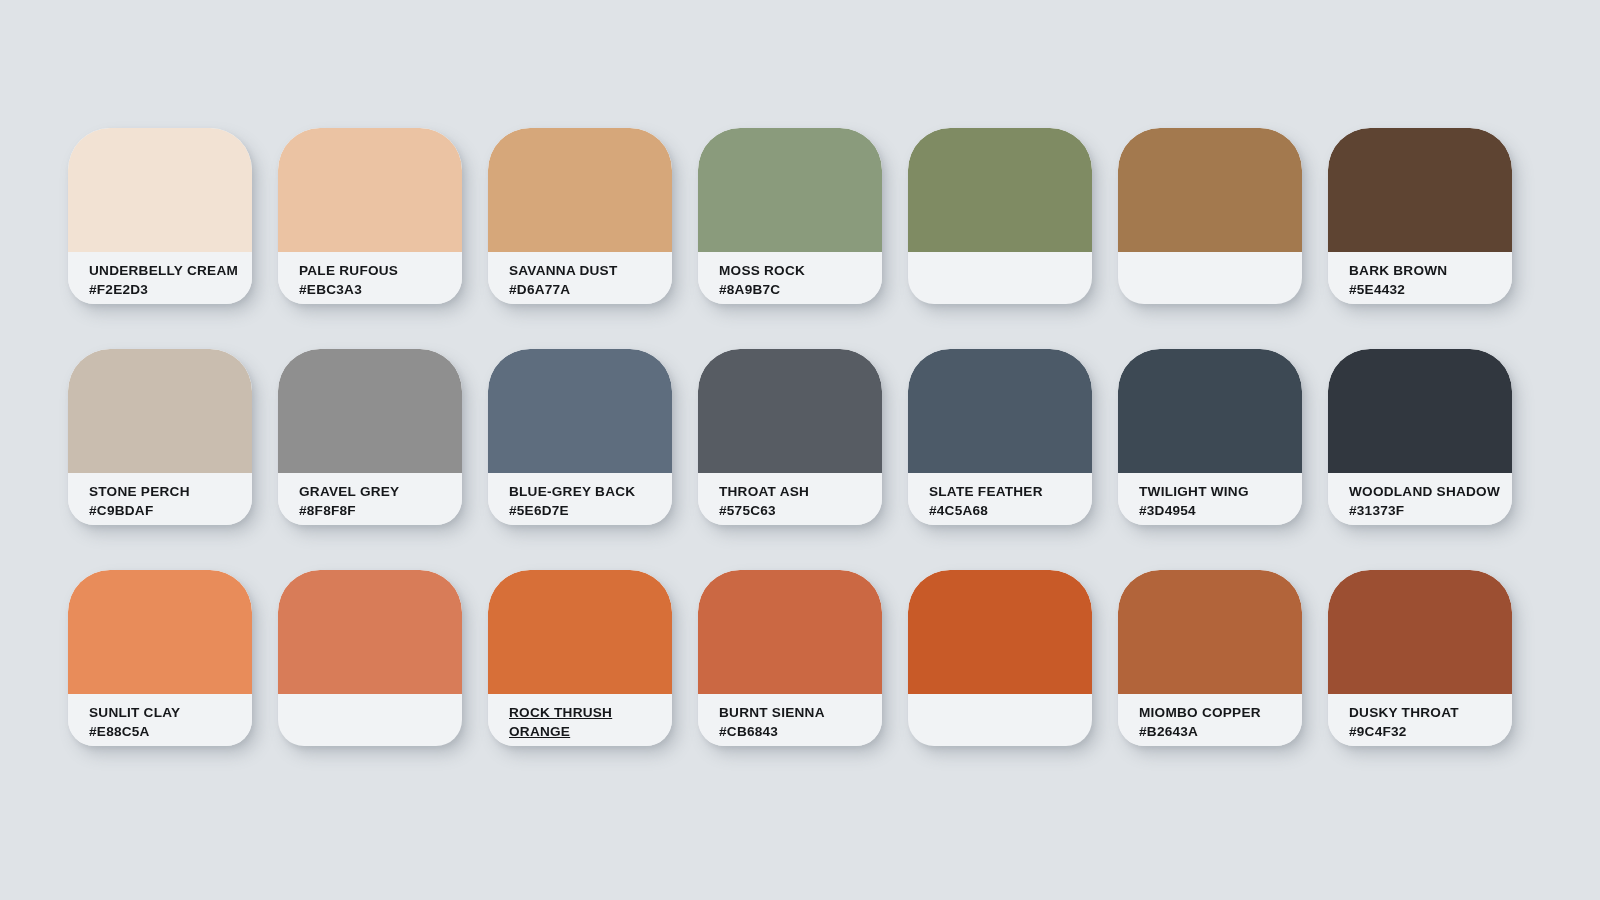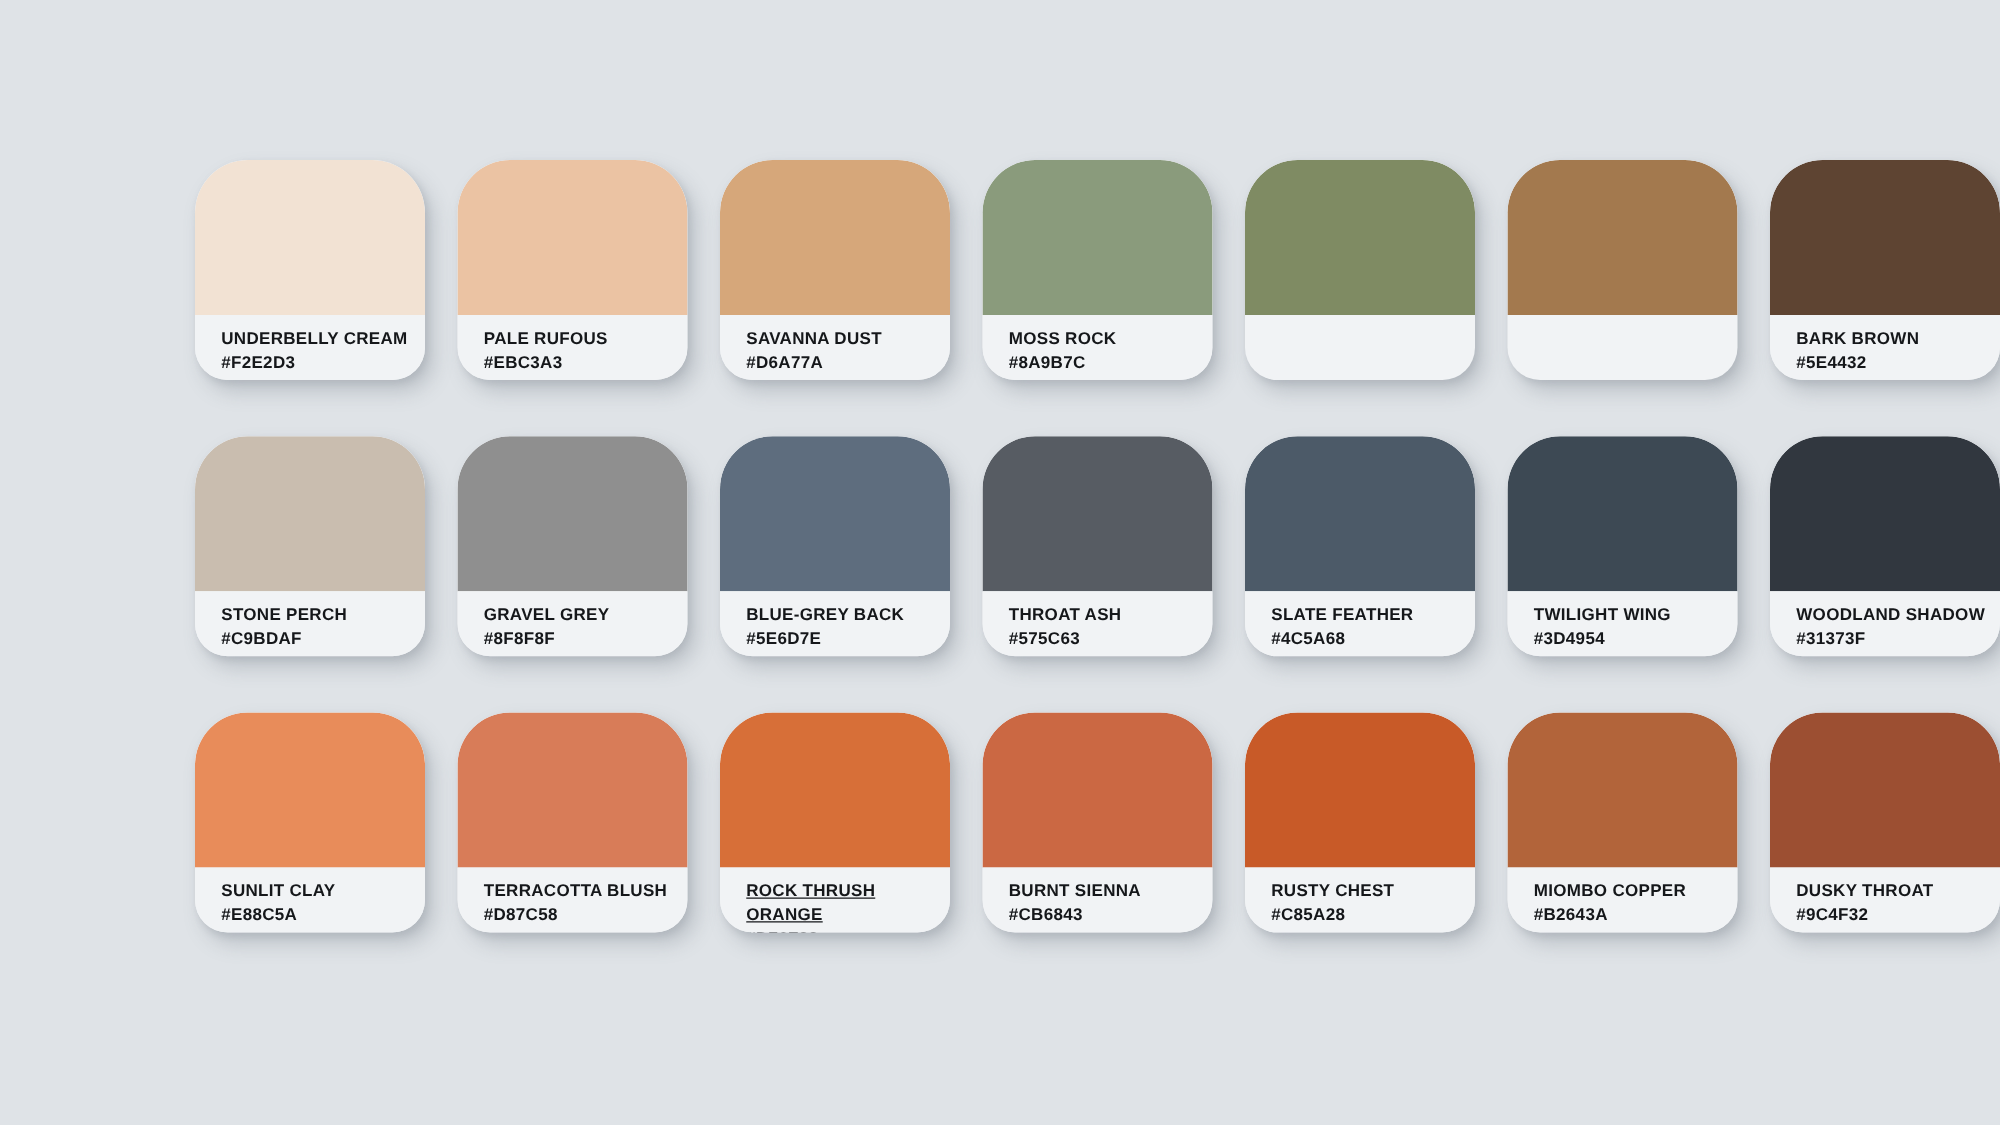--- a/index.html
+++ b/index.html
@@ -19,21 +19,21 @@
 
   #palette-board {
     position: relative;
     width: 1600px;
     height: 900px;
     padding: 128px 0 0 0;
   }
 
   .swatch-row {
     display: flex;
-    justify-content: flex-end;
+    justify-content: flex-start;
     padding-left: 68px;
     margin-bottom: 45px;
   }
 
   .swatch-card {
     position: relative;
     width: 184px;
     height: 176px;
     margin-right: 26px;
     border-radius: 42px 42px 26px 26px;
@@ -187,42 +187,34 @@
     <div class="swatch-row">
       <div class="swatch-card">
         <div class="swatch-color" style="background: rgb(232, 140, 90);"></div>
         <div class="swatch-label">
           <span class="swatch-name">SUNLIT CLAY</span>
           <span class="swatch-hex">#E88C5A</span>
         </div>
       </div>
       <div class="swatch-card">
         <div class="swatch-color" style="background: rgb(216, 124, 88);"></div>
-        <div class="swatch-label">
-          <span class="swatch-name">TERRACOTTA BLUSH</span>
-          <span class="swatch-hex">#D87C58</span>
-        </div>
       </div>
       <div class="swatch-card wrap-name">
         <div class="swatch-color" style="background: rgb(215, 111, 56);"></div>
         <div class="swatch-label"><span class="swatch-name">ROCK THRUSH ORANGE</span> <span class="swatch-hex">#D76F38</span></div>
       </div>
       <div class="swatch-card">
         <div class="swatch-color" style="background: rgb(203, 104, 67);"></div>
         <div class="swatch-label">
           <span class="swatch-name">BURNT SIENNA</span>
           <span class="swatch-hex">#CB6843</span>
         </div>
       </div>
       <div class="swatch-card">
         <div class="swatch-color" style="background: rgb(200, 90, 40);"></div>
-        <div class="swatch-label">
-          <span class="swatch-name">RUSTY CHEST</span>
-          <span class="swatch-hex">#C85A28</span>
-        </div>
       </div>
       <div class="swatch-card">
         <div class="swatch-color" style="background: rgb(178, 100, 58);"></div>
         <div class="swatch-label">
           <span class="swatch-name">MIOMBO COPPER</span>
           <span class="swatch-hex">#B2643A</span>
         </div>
       </div>
       <div class="swatch-card">
         <div class="swatch-color" style="background: rgb(156, 79, 50);"></div>

